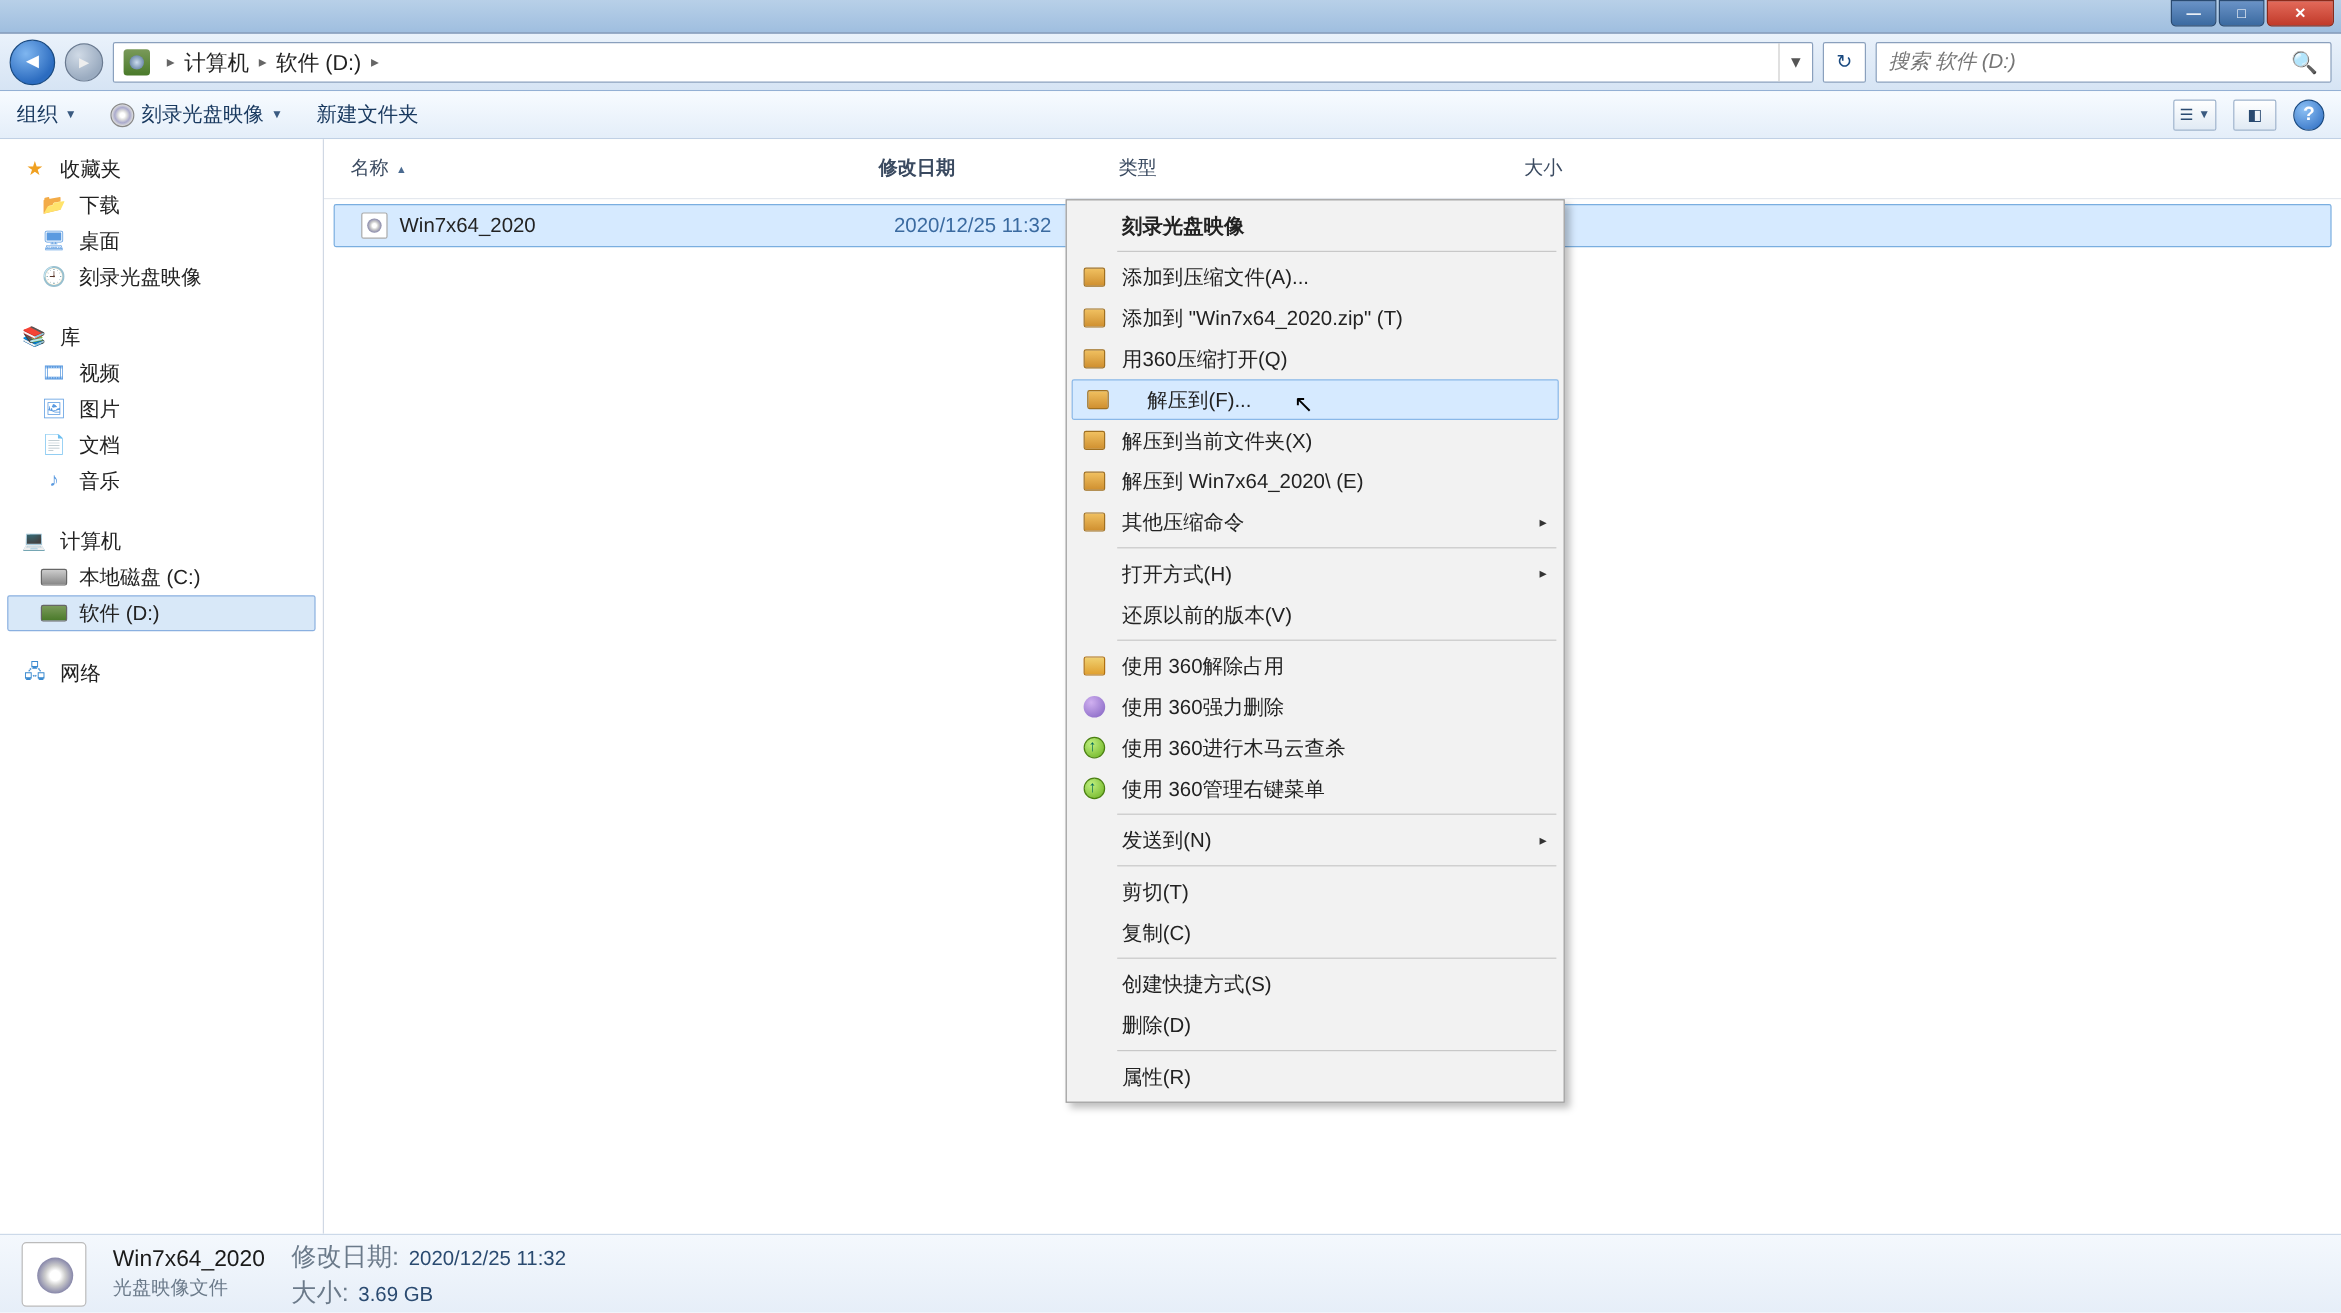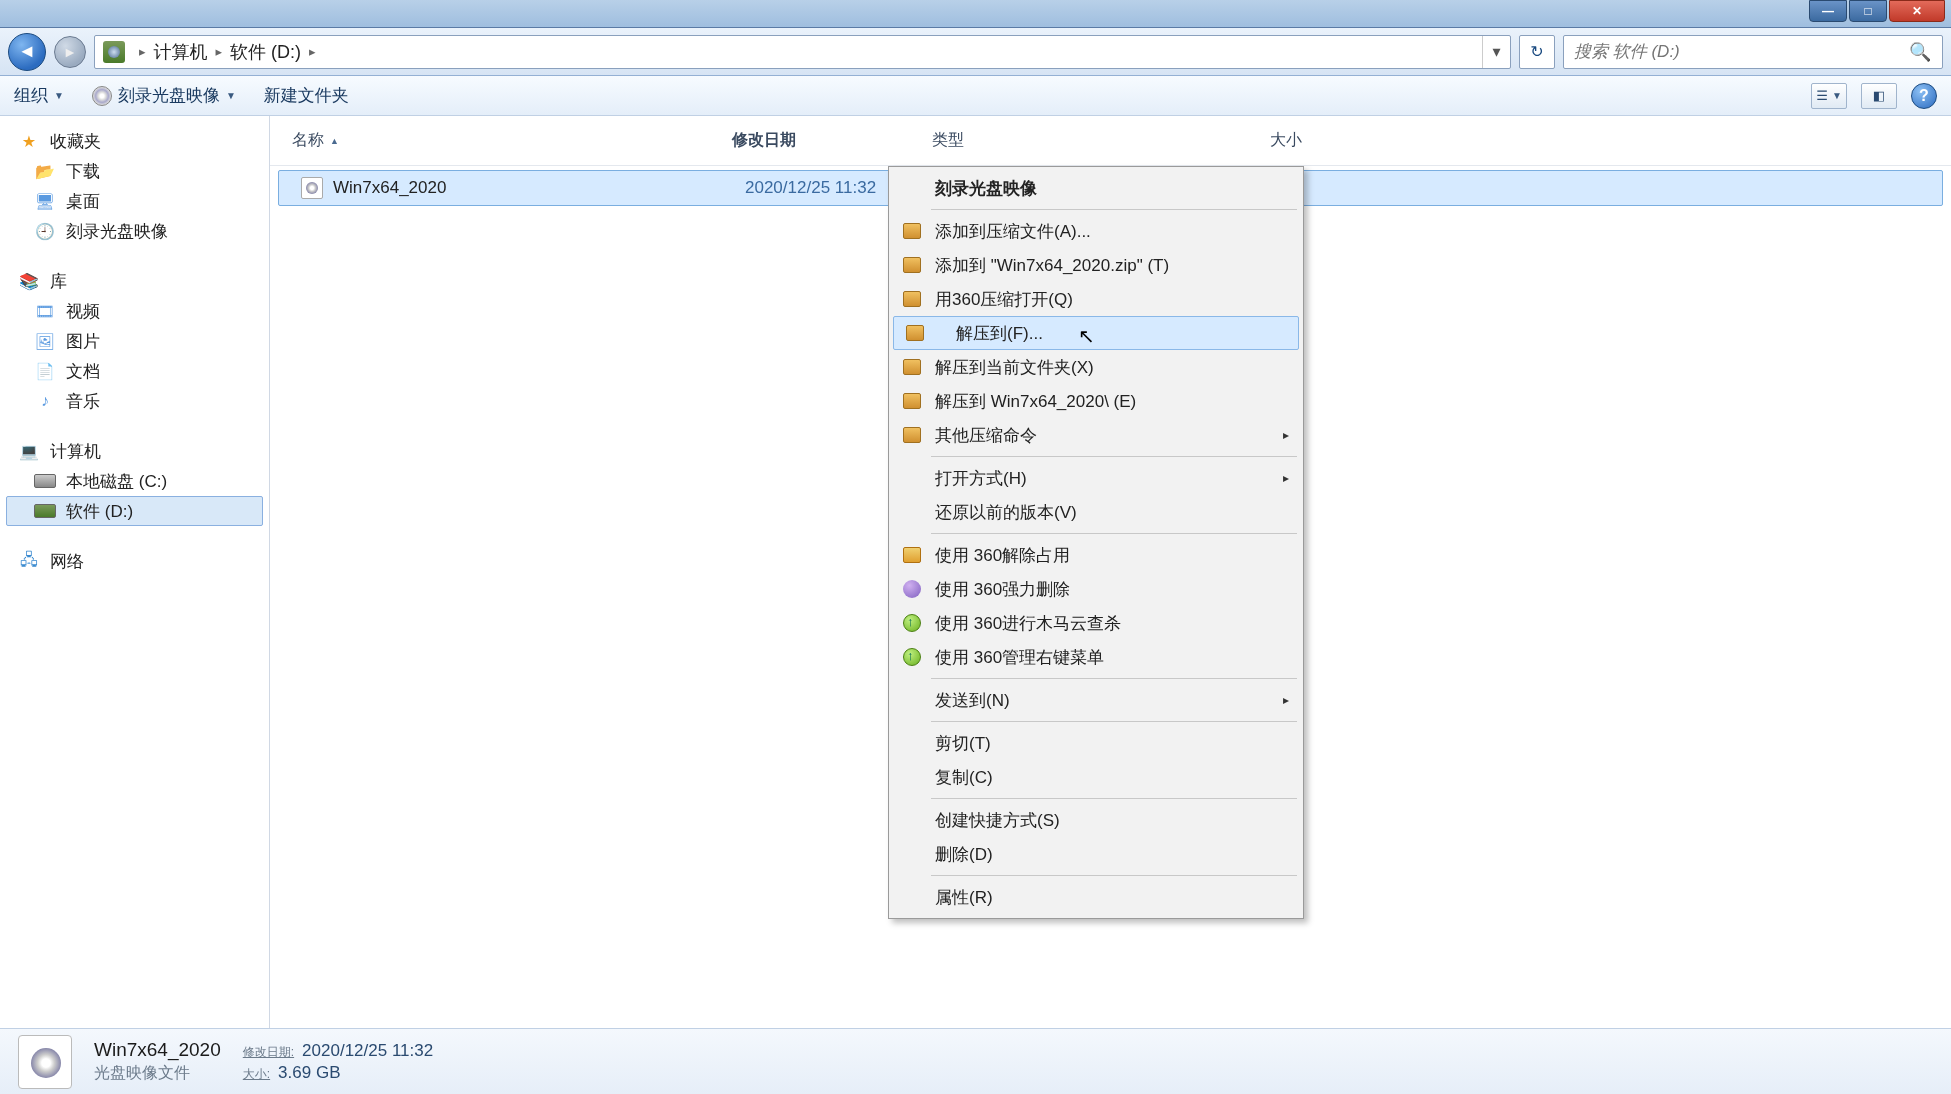--- a/index.html
+++ b/index.html
@@ -86,21 +86,21 @@
 .cursor { position:absolute; left:808px; top:208px; font-size:20px; color:#000; z-index:60; pointer-events:none; }
 
 
 .detailsbar { height:66px; background:linear-gradient(#f4f8fd,#e6eef8); border-top:1px solid #c0d0e4; display:flex; align-items:center; padding:6px 18px; gap:22px; font-size:17px; color:#333; }
 .det-icon { width:54px; height:54px; border:1px solid #bbb; border-radius:4px; background:#fff; position:relative; }
 .det-icon:after { content:""; position:absolute; left:12px; top:12px; width:30px; height:30px; border-radius:50%; background: radial-gradient(circle,#fff 20%, #ccc 40%, #88a 70%); }
 .det-block { display:flex; flex-direction:column; gap:2px; }
 .det-title { font-size:19px; color:#1a1a1a; }
 .det-sub { font-size:16px; color:#6b7a8a; }
 .det-kv { display:flex; gap:8px; align-items:baseline; }
-.det-k { color:#6b7a8a; font-size:12px;text-decoration:underline; }
+.det-k { color:#6b7a8a; font-size:21px; }
 .det-v { color:#2a4a70; font-size:17px; }
 </style>
 </head>
 <body>
 
 <div class="titlebar">
   <div class="win-controls">
     <div class="win-btn min-btn">—</div>
     <div class="win-btn max-btn">□</div>
     <div class="win-btn close-btn">✕</div>

